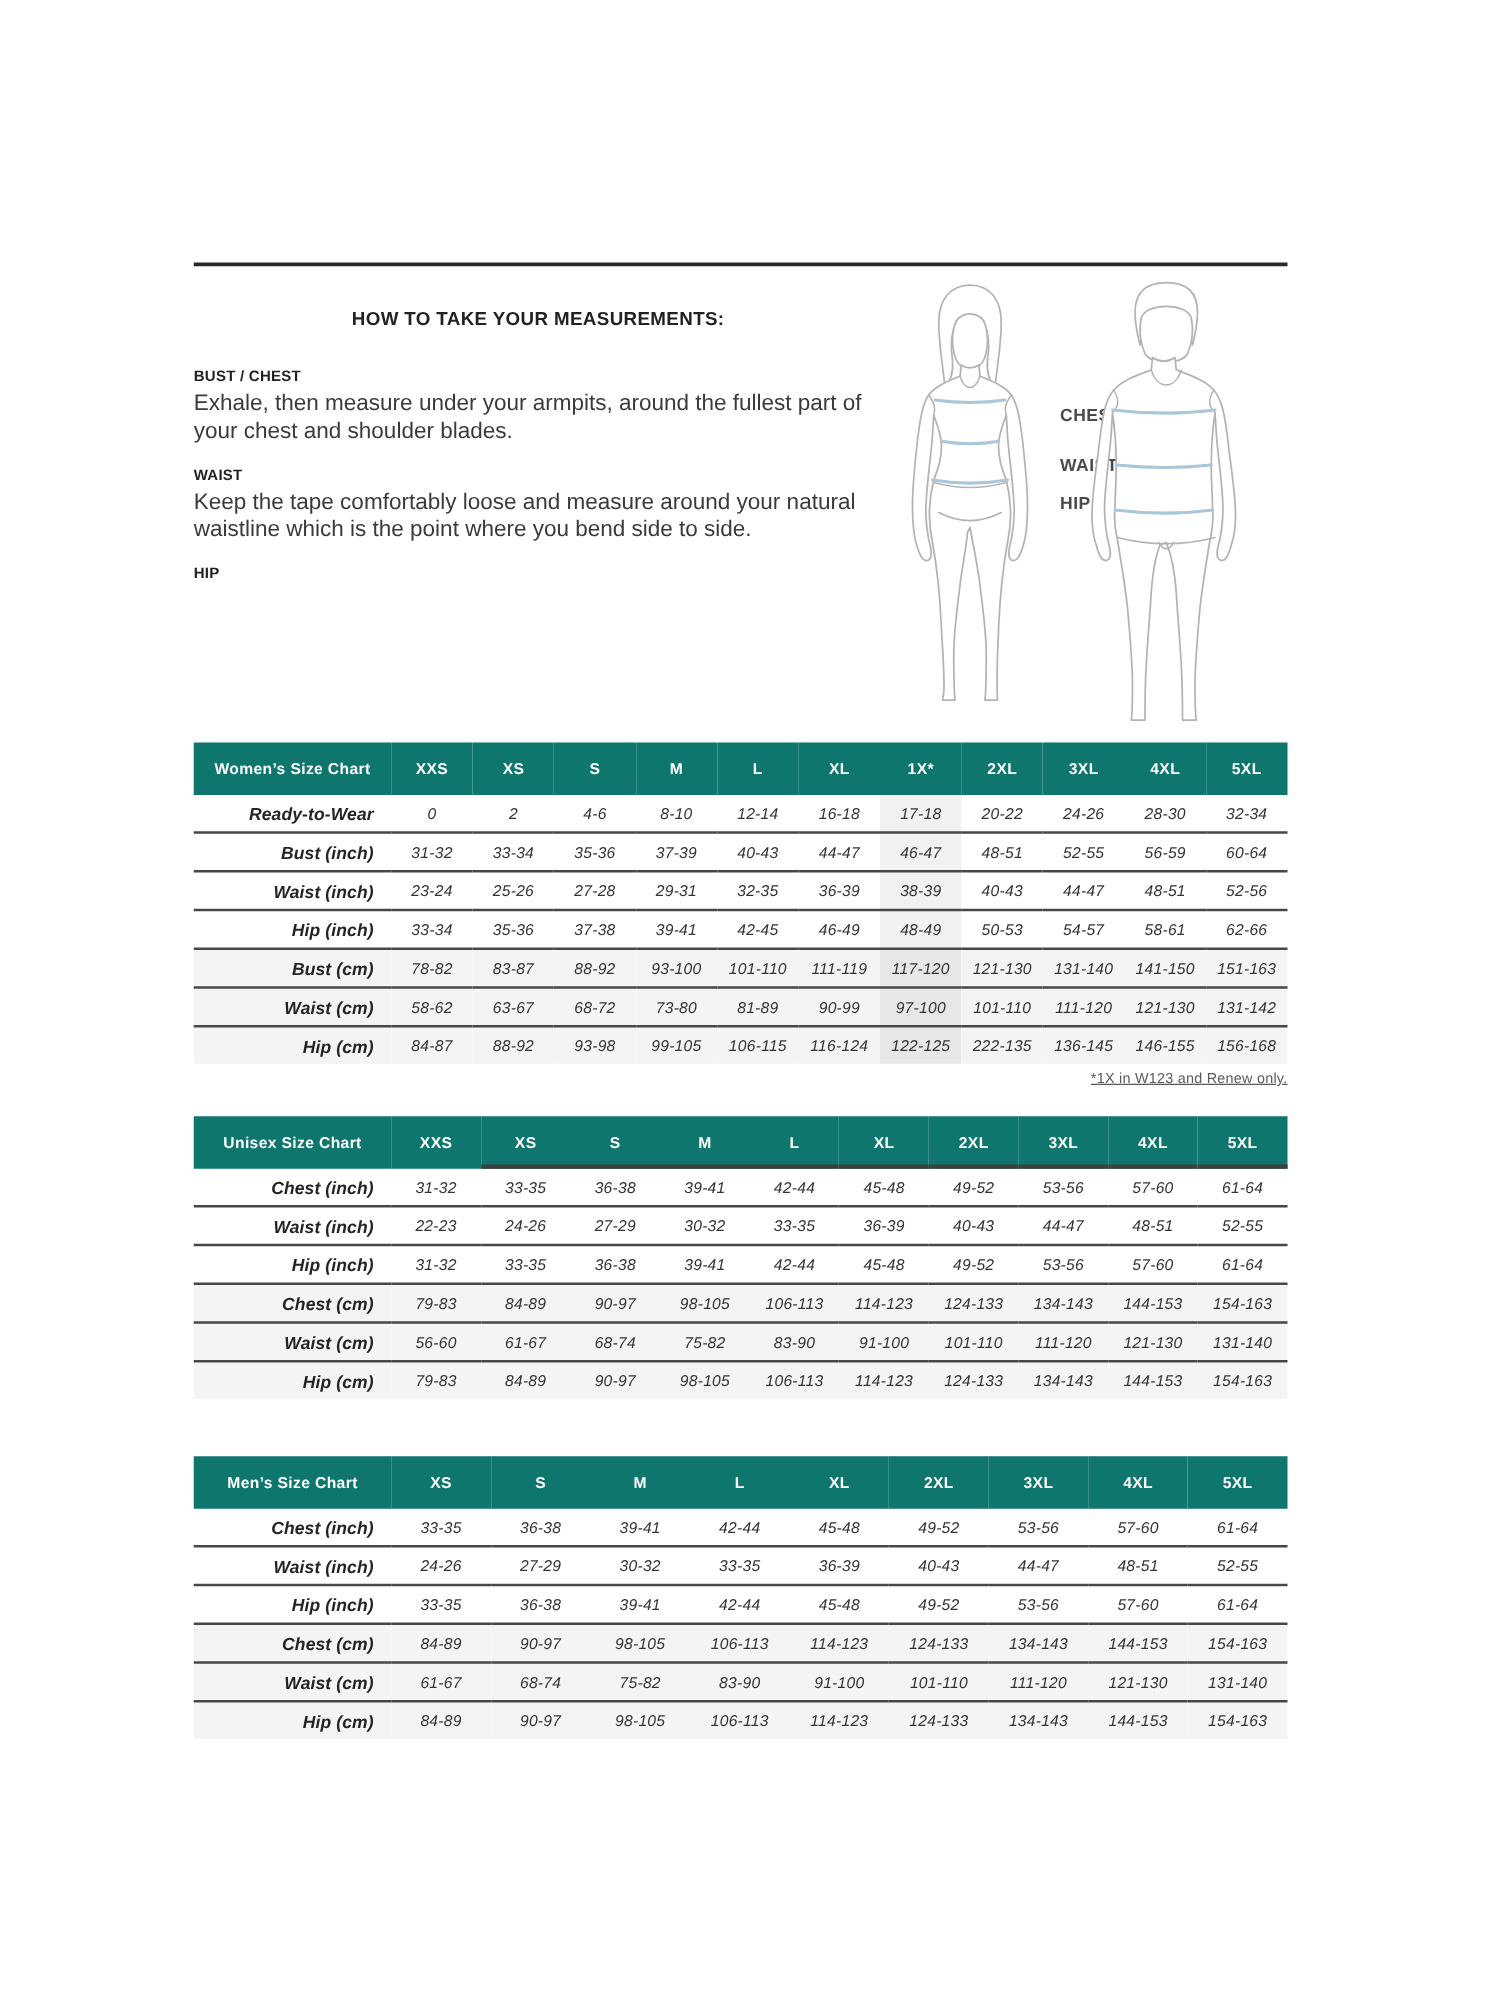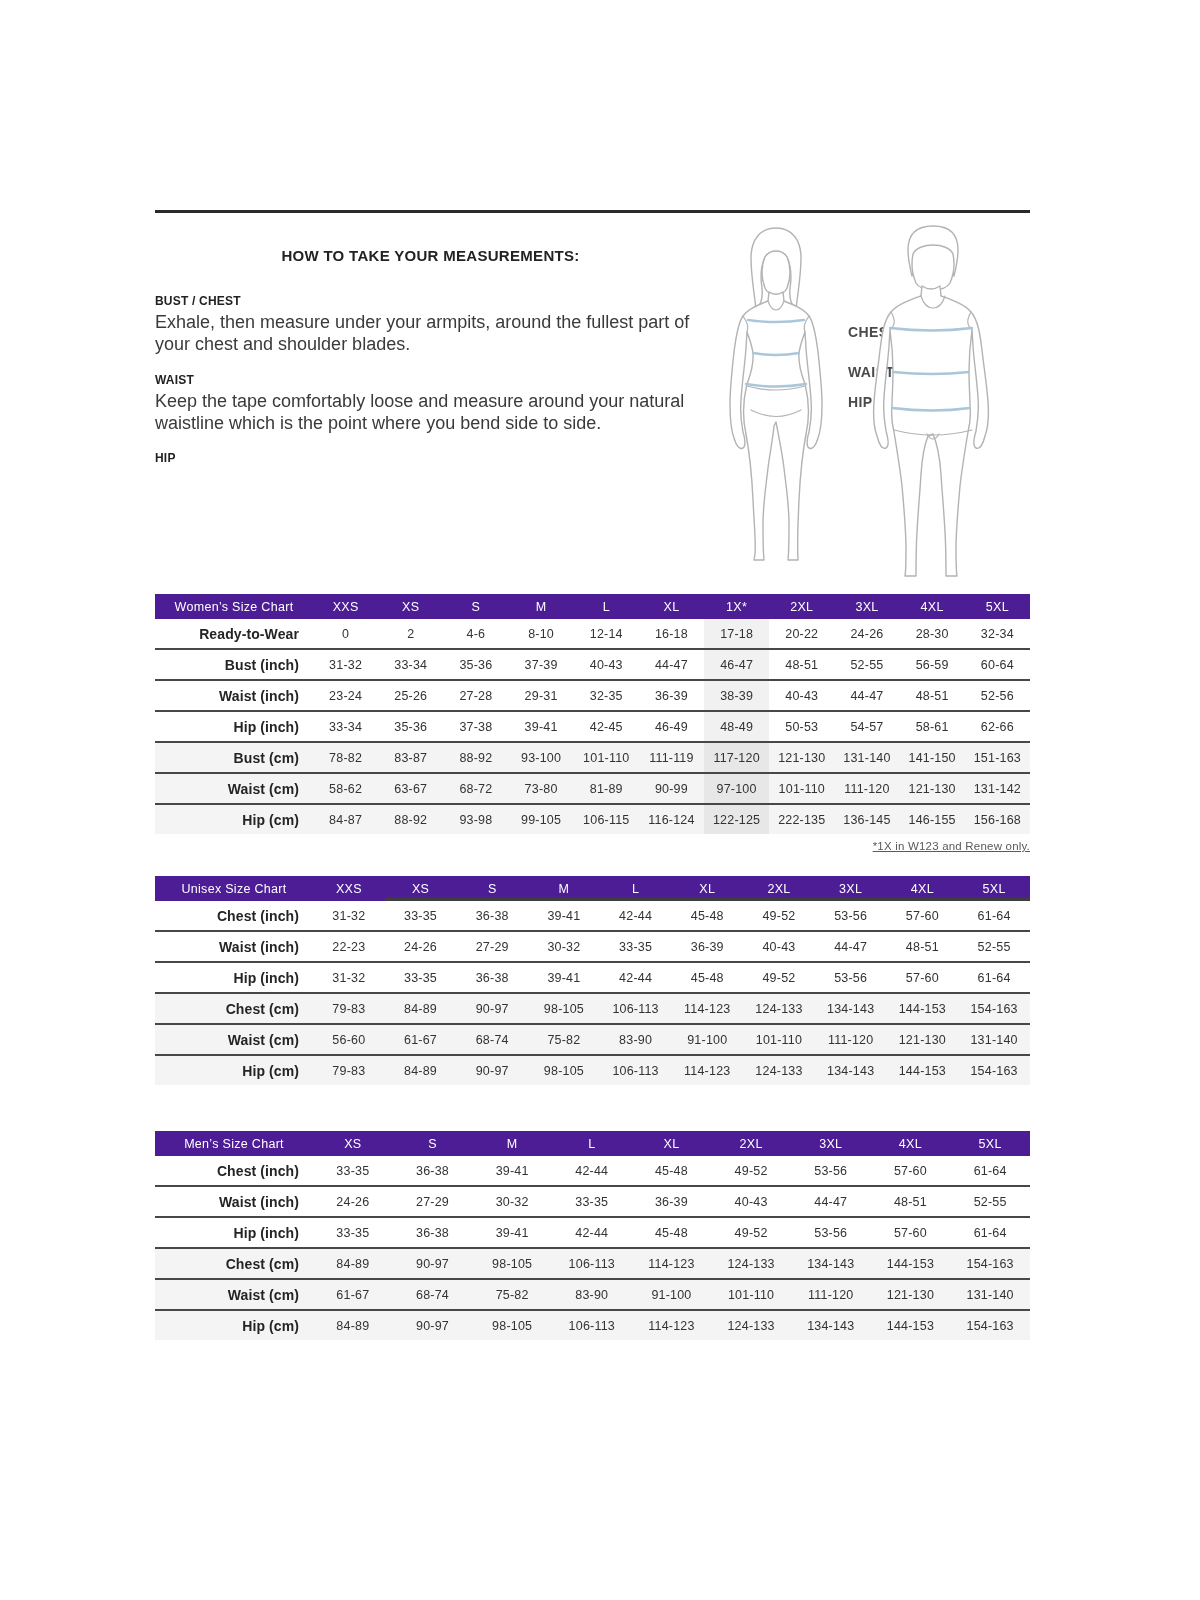--- a/index.html
+++ b/index.html
@@ -30,25 +30,25 @@
   }
   .l-chest{top:100px;}
   .l-waist{top:140px;}
   .l-hip{top:170px;}
 
   #tables-area{margin-top:12px;}
   #tables-area > .tblock:nth-child(2){margin-top:24px;}
   #tables-area > .tblock:nth-child(3){margin-top:46px;}
   table{border-collapse:collapse;width:875px;table-layout:fixed;}
   thead th{
-    background:#4c1d95;color:#ffffff;font-size:12.5px;font-weight:normal;
-    height:25px;text-align:center;letter-spacing:.3px;padding:0;
+    background:#0f766e;color:#ffffff;font-size:12.5px;font-weight:bold;
+    height:42px;text-align:center;letter-spacing:.3px;padding:0;
   }
   thead th.under{box-shadow:inset 0 -3.5px 0 #3e3e3e;}
-  tbody tr{border-bottom:2px solid #474747;}
+  tbody tr{border-bottom:2px solid #474747;font-style:italic;}
   tbody tr:last-child{border-bottom:none;}
   tbody td{
     text-align:center;font-size:12.5px;color:#333;height:29px;padding:0;
     letter-spacing:.2px;
   }
   td.row-label{
     text-align:right;padding-right:14px;font-weight:bold;font-size:14px;color:#242424;
     letter-spacing:.1px;
   }
   tr.shaded td{background-color:#f4f4f4;}

